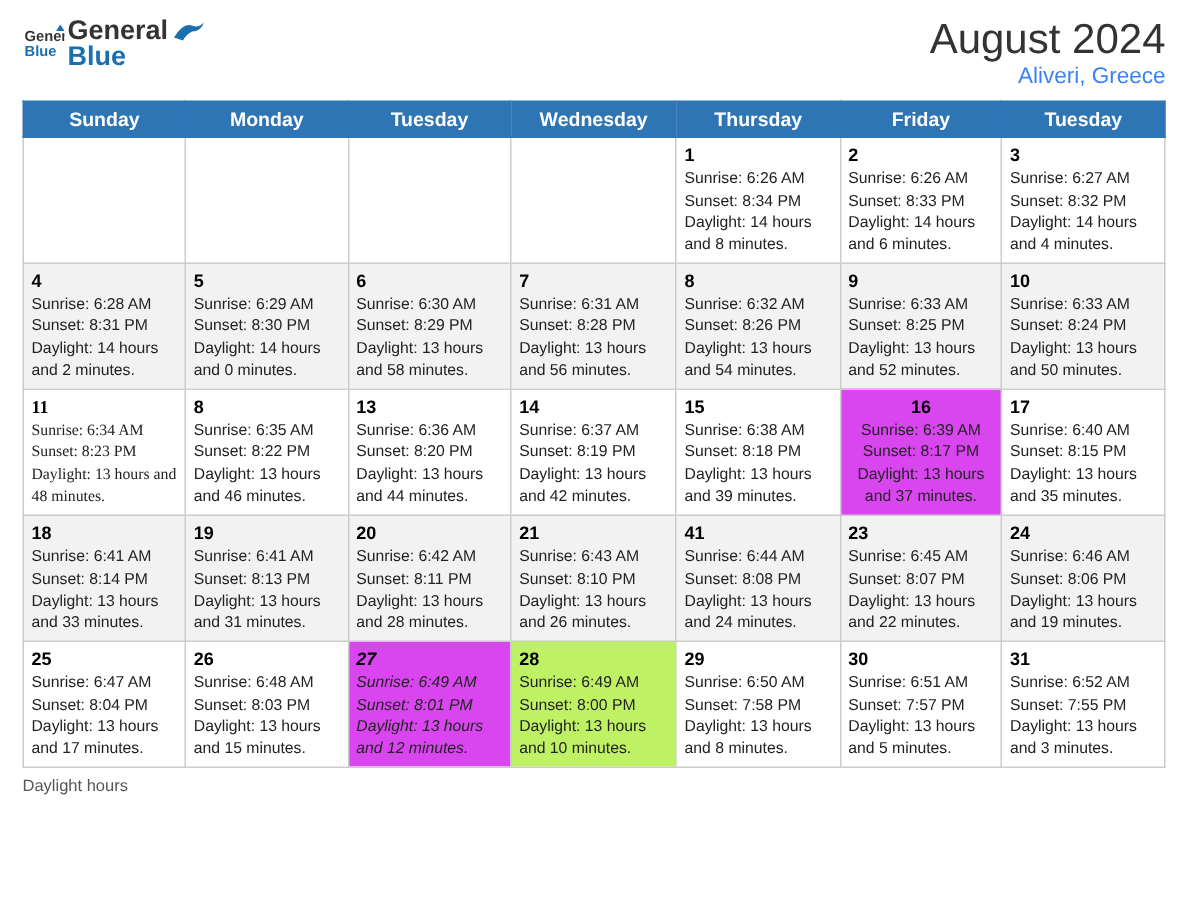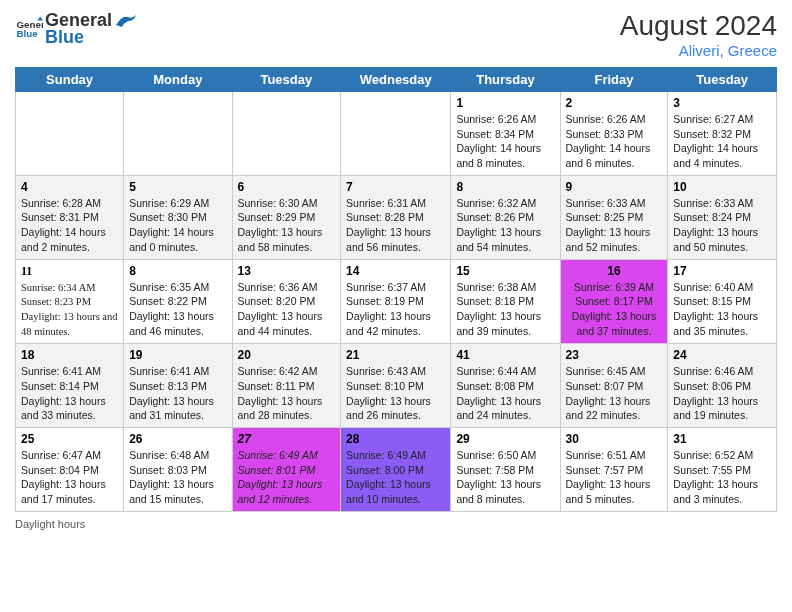--- a/index.html
+++ b/index.html
@@ -235,21 +235,21 @@
         <span class="day-info">Sunrise: 6:47 AM<br>Sunset: 8:04 PM<br>Daylight: 13 hours and 17 minutes.</span>
       </td>
         <td style="background: rgb(255, 255, 255);">
         <span class="day-num">26</span>
         <span class="day-info">Sunrise: 6:48 AM<br>Sunset: 8:03 PM<br>Daylight: 13 hours and 15 minutes.</span>
       </td>
         <td style="background: #d946ef; font-style: italic;">
         <span class="day-num">27</span>
         <span class="day-info">Sunrise: 6:49 AM<br>Sunset: 8:01 PM<br>Daylight: 13 hours and 12 minutes.</span>
       </td>
-        <td style="background: #8b5cf6;">
+        <td style="background: #bef264;">
         <span class="day-num">28</span>
         <span class="day-info">Sunrise: 6:49 AM<br>Sunset: 8:00 PM<br>Daylight: 13 hours and 10 minutes.</span>
       </td>
         <td style="background: rgb(255, 255, 255);">
         <span class="day-num">29</span>
         <span class="day-info">Sunrise: 6:50 AM<br>Sunset: 7:58 PM<br>Daylight: 13 hours and 8 minutes.</span>
       </td>
         <td style="background: rgb(255, 255, 255);">
         <span class="day-num">30</span>
         <span class="day-info">Sunrise: 6:51 AM<br>Sunset: 7:57 PM<br>Daylight: 13 hours and 5 minutes.</span>

